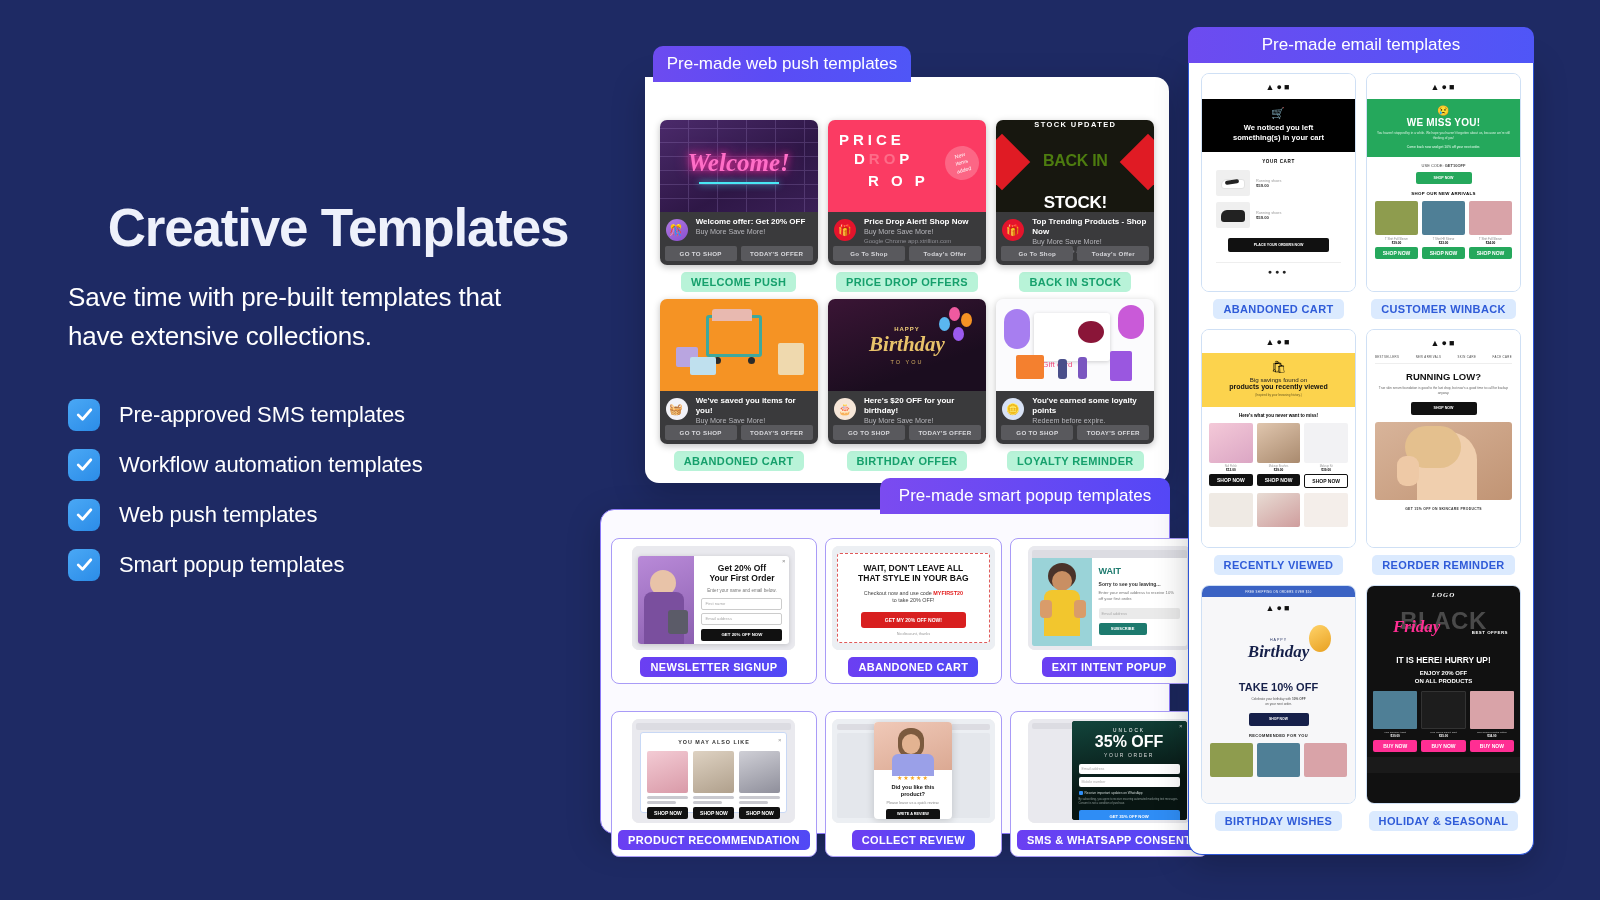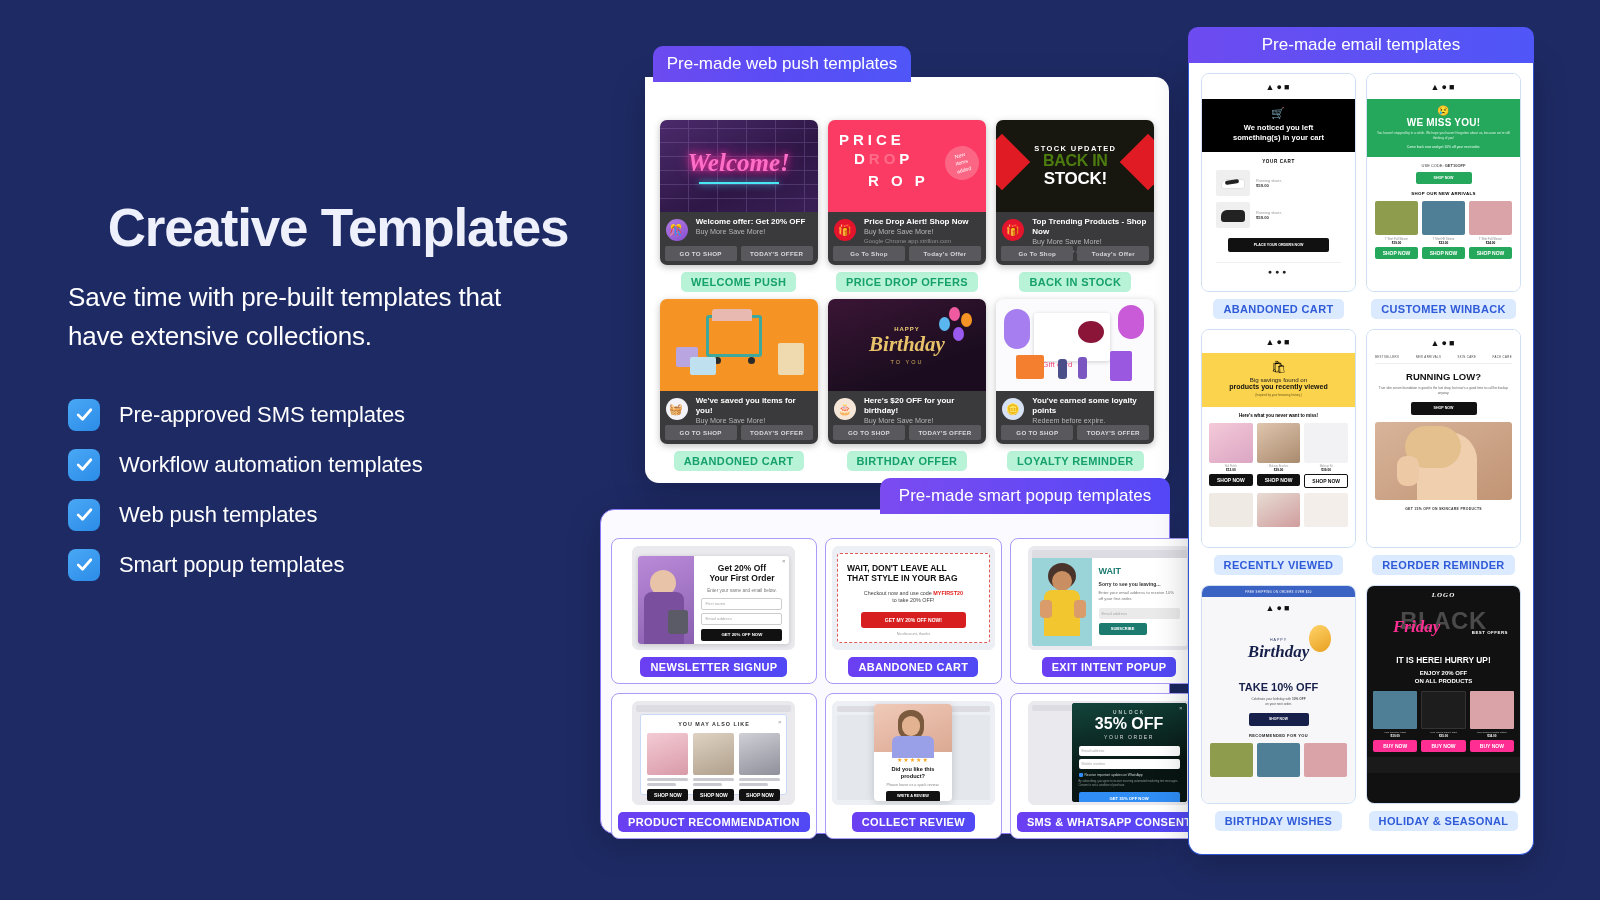--- a/index.html
+++ b/index.html
@@ -99,21 +99,21 @@
   .push-t3 { color:#8e8e95; font-size:6px; margin-top:2px; }
   .push-btns { position:absolute; left:5px; right:5px; bottom:4px; display:flex; gap:4px; }
   .push-btn {
     flex:1; background:#59595d; color:#d9d9dd; font-size:6.2px; font-weight:bold;
     letter-spacing:.3px; text-align:center; padding:4px 0; border-radius:2px;
   }
 
   
   #popup-grid {
     position:absolute; left:10px; top:28px; width:550px;
-    grid-template-columns:repeat(3,1fr); gap:9px 8px;
+    grid-template-columns:repeat(3,1fr); gap:27px 8px;
   }
   #popup-grid .cell-box {
     border:1.2px solid #a99bf7; border-radius:8px; background:#fff;
     padding:7px 6px 6px; display:flex; flex-direction:column; align-items:center;
   }
   #popup-grid .thumb { width:163px; height:104px; background:#ececec; }
 
   
   #email-grid {
     position:absolute; left:11px; top:14px; width:322px;
@@ -228,21 +228,21 @@
               </div>
             </div>
             <div class="tag tag-green">PRICE DROP OFFERS</div>
           </div>
           <div class="cell">
             <div class="thumb">
               <div class="push-hero">
                 <div class="abs" style="inset:0;background:#17170f;"></div>
    <div class="abs" style="left:-14px;top:22px;width:40px;height:40px;background:#e01b24;transform:rotate(45deg);"></div>
    <div class="abs" style="right:-14px;top:22px;width:40px;height:40px;background:#e01b24;transform:rotate(45deg);"></div>
-   <div class="abs ctr col" style="inset:0;">
+   <div class="abs ctr col" style="inset:0;gap:24px;">
      <div style="color:#fff;font-size:7.5px;font-weight:bold;letter-spacing:1.4px;">STOCK UPDATED</div>
      <div style="color:#4d7c0f;font-size:16px;font-weight:bold;letter-spacing:-.3px;line-height:1.05;">BACK IN</div>
      <div style="color:#fff;font-size:17px;font-weight:bold;letter-spacing:-.3px;line-height:1.02;">STOCK!</div>
    </div>
               </div>
               <div class="push-meta">
                 <div class="push-ico" style="background:#e4142c">🎁</div>
                 <div class="push-txt">
                   <div class="push-t1">Top Trending Products - Shop Now</div>
                   <div class="push-t2">Buy More Save More!</div>
@@ -365,21 +365,21 @@
        <div style="font-size:3.8px;text-align:center;color:#999;margin-top:3px;">No discount, thanks</div>
      </div>
    </div>
             </div>
             <div class="tag tag-purple">NEWSLETTER SIGNUP</div>
           </div>
           <div class="cell cell-box">
             <div class="thumb">
               <div class="abs" style="inset:0;background:#eceff3;"></div>
    <div class="abs" style="left:5px;top:7px;right:5px;bottom:7px;background:#fff;border:1.2px dashed #e05a5a;border-radius:3px;padding:9px 9px 0;">
-     <div style="font-size:8.5px;font-weight:bold;text-align:left;line-height:1.22;color:#111;">WAIT, DON'T LEAVE ALL<br>THAT STYLE IN YOUR BAG</div>
+     <div style="font-size:8.5px;font-weight:bold;text-align:center;line-height:1.22;color:#111;">WAIT, DON'T LEAVE ALL<br>THAT STYLE IN YOUR BAG</div>
      <div style="font-size:5.4px;text-align:center;color:#444;margin-top:6px;line-height:1.4;">Checkout now and use code <b style="color:#e21b1b;">MYFIRST20</b><br>to take 20% OFF!</div>
      <div style="margin:7px 14px 0;background:#d81f1f;color:#fff;font-size:5px;font-weight:bold;text-align:center;padding:5px 0;border-radius:3px;">GET MY 20% OFF NOW!</div>
      <div style="font-size:3.8px;text-align:center;color:#999;margin-top:4px;">No discount, thanks</div>
    </div>
             </div>
             <div class="tag tag-purple">ABANDONED CART</div>
           </div>
           <div class="cell cell-box">
             <div class="thumb">
               <div class="abs" style="inset:0;background:#e9e9ee;"></div>

